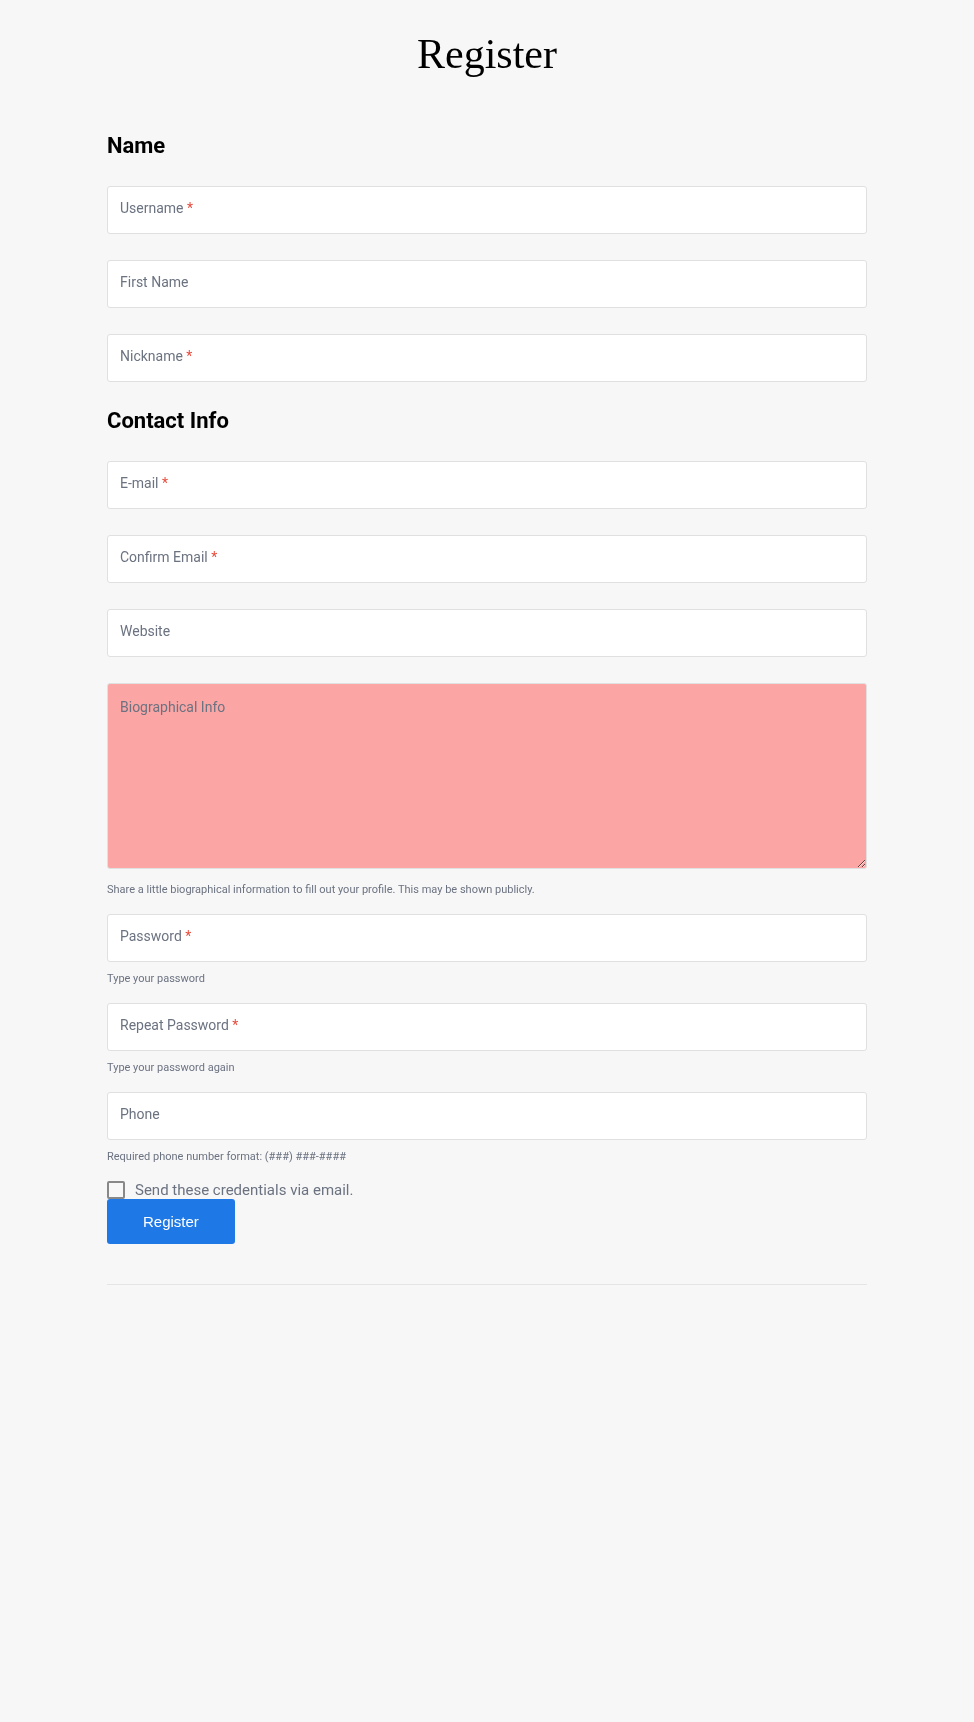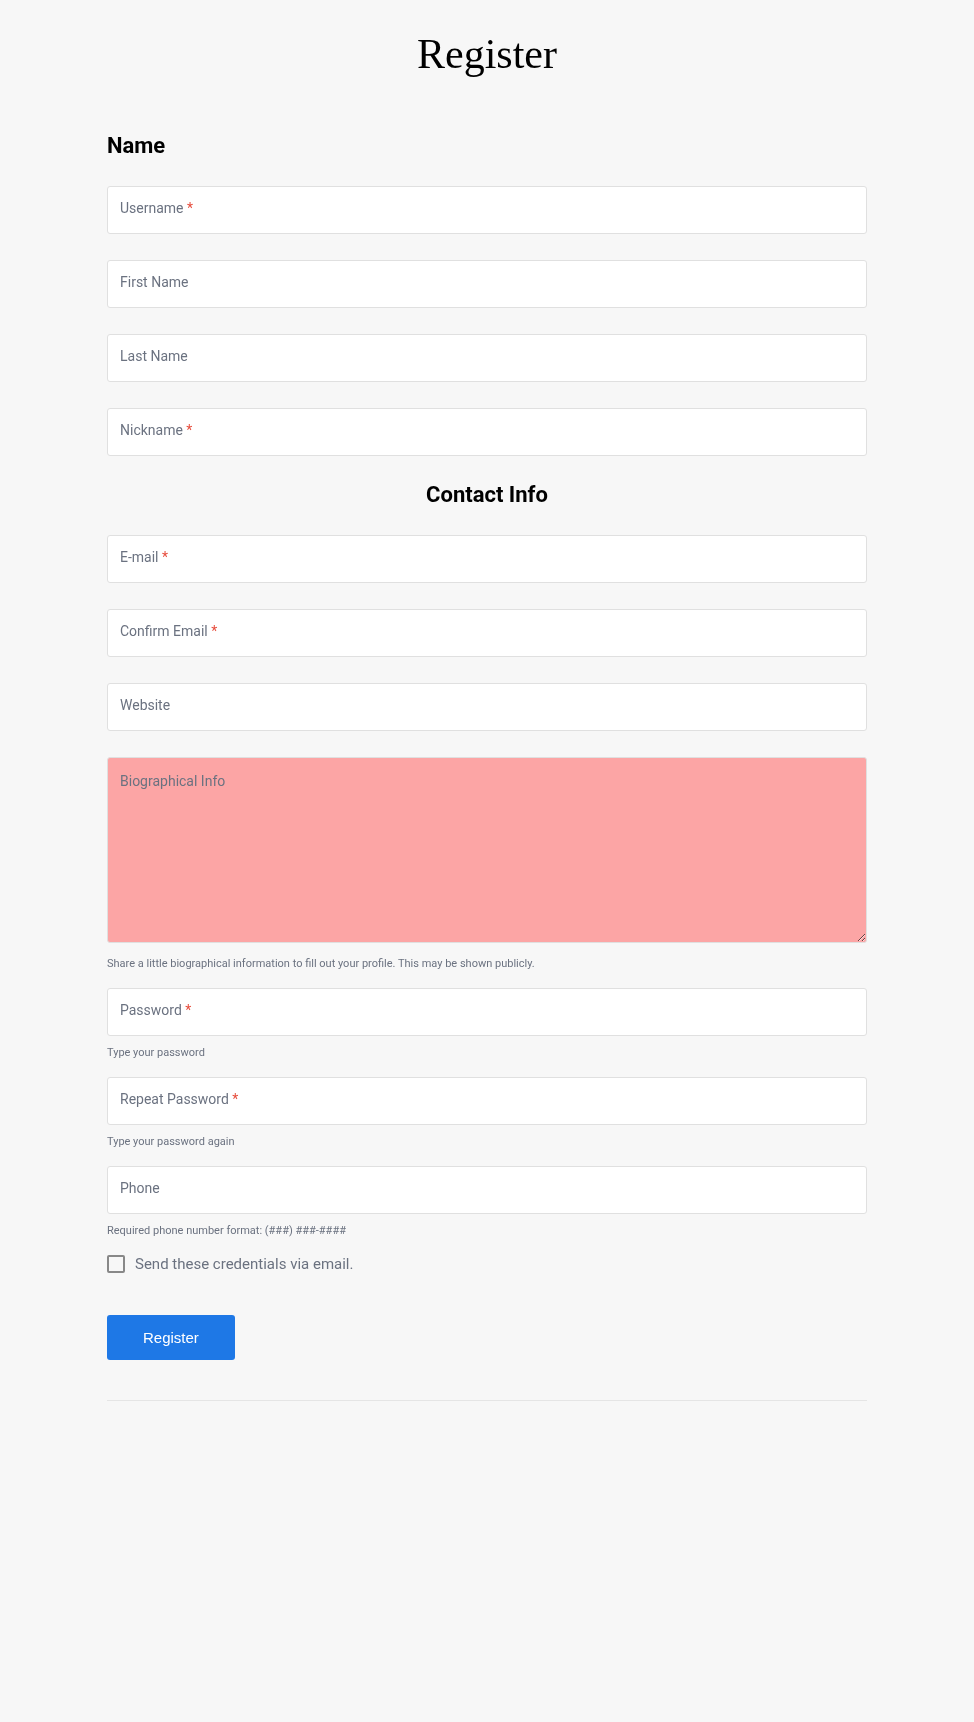--- a/index.html
+++ b/index.html
@@ -28,21 +28,20 @@
     }
     .section-heading {
       font-size: 22px;
       font-weight: 700;
       color: #000;
       margin-bottom: 28px;
       margin-top: 12px;
     }
     .section-heading.contact {
       margin-top: 22px;
-      text-align: center;
     }
     .section-heading.about {
       margin-top: 22px;
     }
     .field-wrapper {
       margin-bottom: 26px;
       position: relative;
     }
     .field-wrapper.small-gap {
       margin-bottom: 10px;
@@ -93,21 +92,20 @@
       color: #6b7280;
       margin-top: 1px;
       margin-bottom: 18px;
       display: block;
     }
     .checkbox-row {
       display: flex;
       align-items: flex-end;
       gap: 10px;
       margin-top: 18px;
-      margin-bottom: 42px;
     }
     .checkbox {
       width: 18px;
       height: 18px;
       border: 2px solid #888;
       border-radius: 2px;
       background: transparent;
       cursor: pointer;
     }
     .checkbox-label {
@@ -141,24 +139,20 @@
   <div class="field-wrapper">
     <input type="text" class="text-input" style="">
     <span class="placeholder-label"><span>Username</span> <span class="star">*</span></span>
   </div>
 
   <div class="field-wrapper">
     <input type="text" class="text-input" style="">
     <span class="placeholder-label"><span>First Name</span></span>
   </div>
 
-  <div class="field-wrapper">
-    <input type="text" class="text-input" style="">
-    <span class="placeholder-label"><span>Last Name</span></span>
-  </div>
 
   <div class="field-wrapper">
     <input type="text" class="text-input" style="">
     <span class="placeholder-label"><span>Nickname</span> <span class="star">*</span></span>
   </div>
 
   <h2 class="section-heading contact">Contact Info</h2>
 
   <div class="field-wrapper">
     <input type="text" class="text-input" style="">

